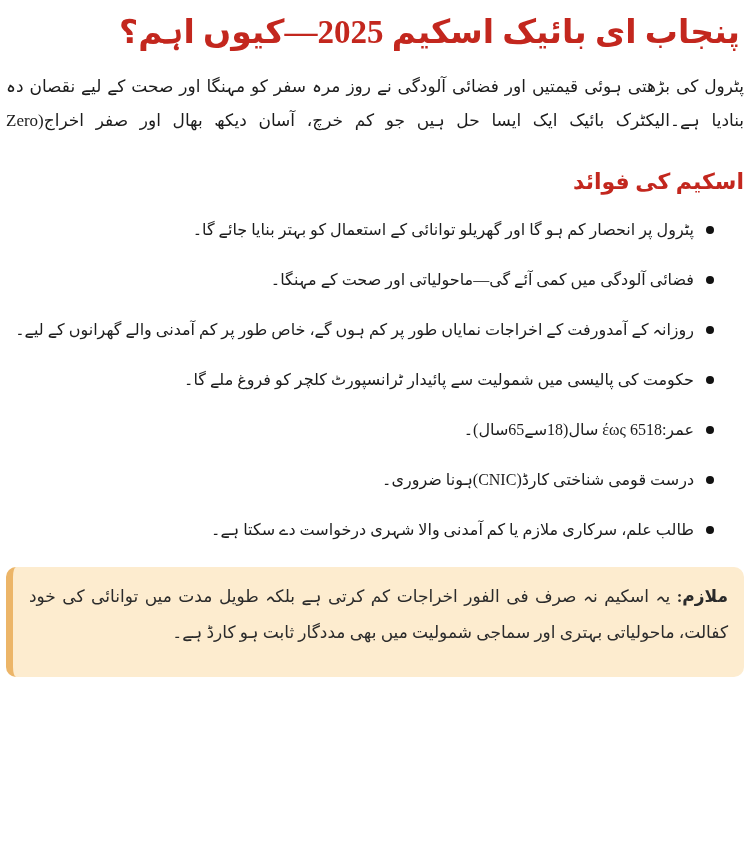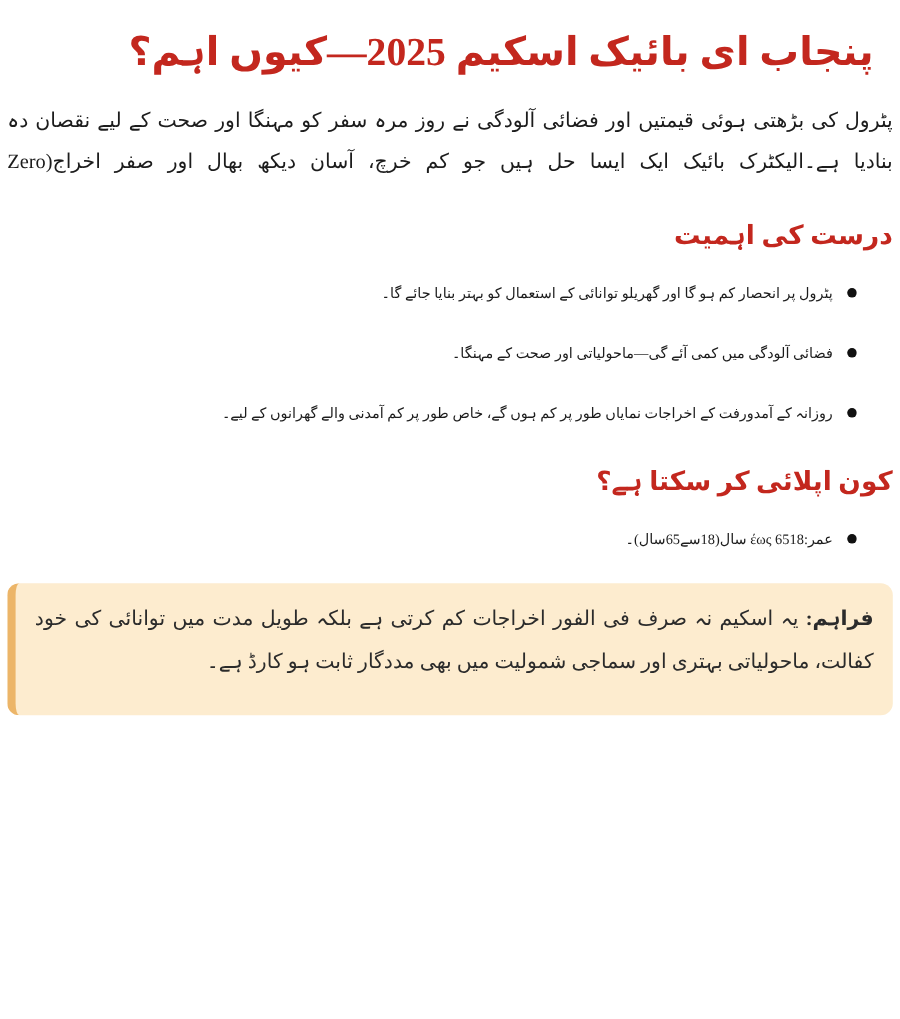--- a/index.html
+++ b/index.html
@@ -10,40 +10,40 @@
   }
   *{box-sizing:border-box;}
   html,body{margin:0;padding:0;}
   body{
     width:750px;height:849px;overflow:hidden;background:#ffffff;
     font-family:"Liberation Serif","DejaVu Sans",serif;
     direction:rtl;
   }
   .page{padding:4px 6px 0 6px;}
   .doc-title{
-    margin:16px;color:var(--accent-red);
+    margin:4px;color:var(--accent-red);
     font-size:33px;font-weight:bold;line-height:48px;
     text-align:right;white-space:nowrap;overflow:hidden;
   }
   .intro{
     margin:14px 0 0 0;color:var(--body-text);
     font-size:17px;line-height:34px;height:68px;overflow:hidden;
     text-align:justify;
   }
   .section-heading{
     margin:28px 0 0 0;color:var(--accent-red);
     font-size:22px;font-weight:bold;line-height:31px;
     text-align:right;white-space:nowrap;overflow:hidden;
   }
   ul.bullets{
     list-style:none;margin:20px 0 0 0;padding:0 30px 0 0;
   }
   ul.bullets li{
     position:relative;margin:0 0 24px 0;padding:0 20px 0 0;
-    color:var(--body-text);font-size:12px;line-height:26px;
+    color:var(--body-text);font-size:16px;line-height:26px;
     text-align:right;white-space:nowrap;overflow:hidden;
   }
   ul.bullets li::before{
     content:"";position:absolute;right:0;top:9px;
     width:8px;height:8px;border-radius:50%;background:#111111;
   }
   ul.bullets li b{font-weight:normal;}
   .note-box{
     margin:16px 0 0 0;height:110px;
     background:var(--note-background);
@@ -57,31 +57,33 @@
 </style>
 </head>
 <body>
 
 <div class="page">
 
   <h1 class="doc-title">پنجاب ای بائیک اسکیم 2025—کیوں اہم؟</h1>
 
   <p class="intro">پٹرول کی بڑھتی ہوئی قیمتیں اور فضائی آلودگی نے روز مرہ سفر کو مہنگا اور صحت کے لیے نقصان دہ بنادیا ہے۔الیکٹرک بائیک ایک ایسا حل ہیں جو کم خرچ، آسان دیکھ بھال اور صفر اخراج(Zero Emission)فراہم کرتے ہیں۔</p>
 
-  <h2 class="section-heading">درست کی اہمیت</h2>
+  <h2 class="section-heading">اسکیم کی فوائد</h2>
 
   <ul class="bullets">
     <li>پٹرول پر انحصار کم ہو گا اور گھریلو توانائی کے استعمال کو بہتر بنایا جائے گا۔</li>
     <li>فضائی آلودگی میں کمی آئے گی—ماحولیاتی اور صحت کے مہنگا۔</li>
     <li>روزانہ کے آمدورفت کے اخراجات نمایاں طور پر کم ہوں گے، خاص طور پر کم آمدنی والے گھرانوں کے لیے۔</li>
+    <li>حکومت کی پالیسی میں شمولیت سے پائیدار ٹرانسپورٹ کلچر کو فروغ ملے گا۔</li>
   </ul>
 
-  <h2 class="section-heading">کون اپلائی کر سکتا ہے؟</h2>
 
   <ul class="bullets">
     <li><span>عمر:</span><b>έως 6518</b><span> سال(18سے65سال)۔</span></li>
+    <li>درست قومی شناختی کارڈ(CNIC)ہونا ضروری۔</li>
+    <li>طالب علم، سرکاری ملازم یا کم آمدنی والا شہری درخواست دے سکتا ہے۔</li>
   </ul>
 
   <div class="note-box">
-    <b>فراہم:</b><span> یہ اسکیم نہ صرف فی الفور اخراجات کم کرتی ہے بلکہ طویل مدت میں توانائی کی خود کفالت، ماحولیاتی بہتری اور سماجی شمولیت میں بھی مددگار ثابت ہو کارڈ ہے۔</span>
+    <b>ملازم:</b><span> یہ اسکیم نہ صرف فی الفور اخراجات کم کرتی ہے بلکہ طویل مدت میں توانائی کی خود کفالت، ماحولیاتی بہتری اور سماجی شمولیت میں بھی مددگار ثابت ہو کارڈ ہے۔</span>
   </div>
 
 </div>
 
 </body></html>

